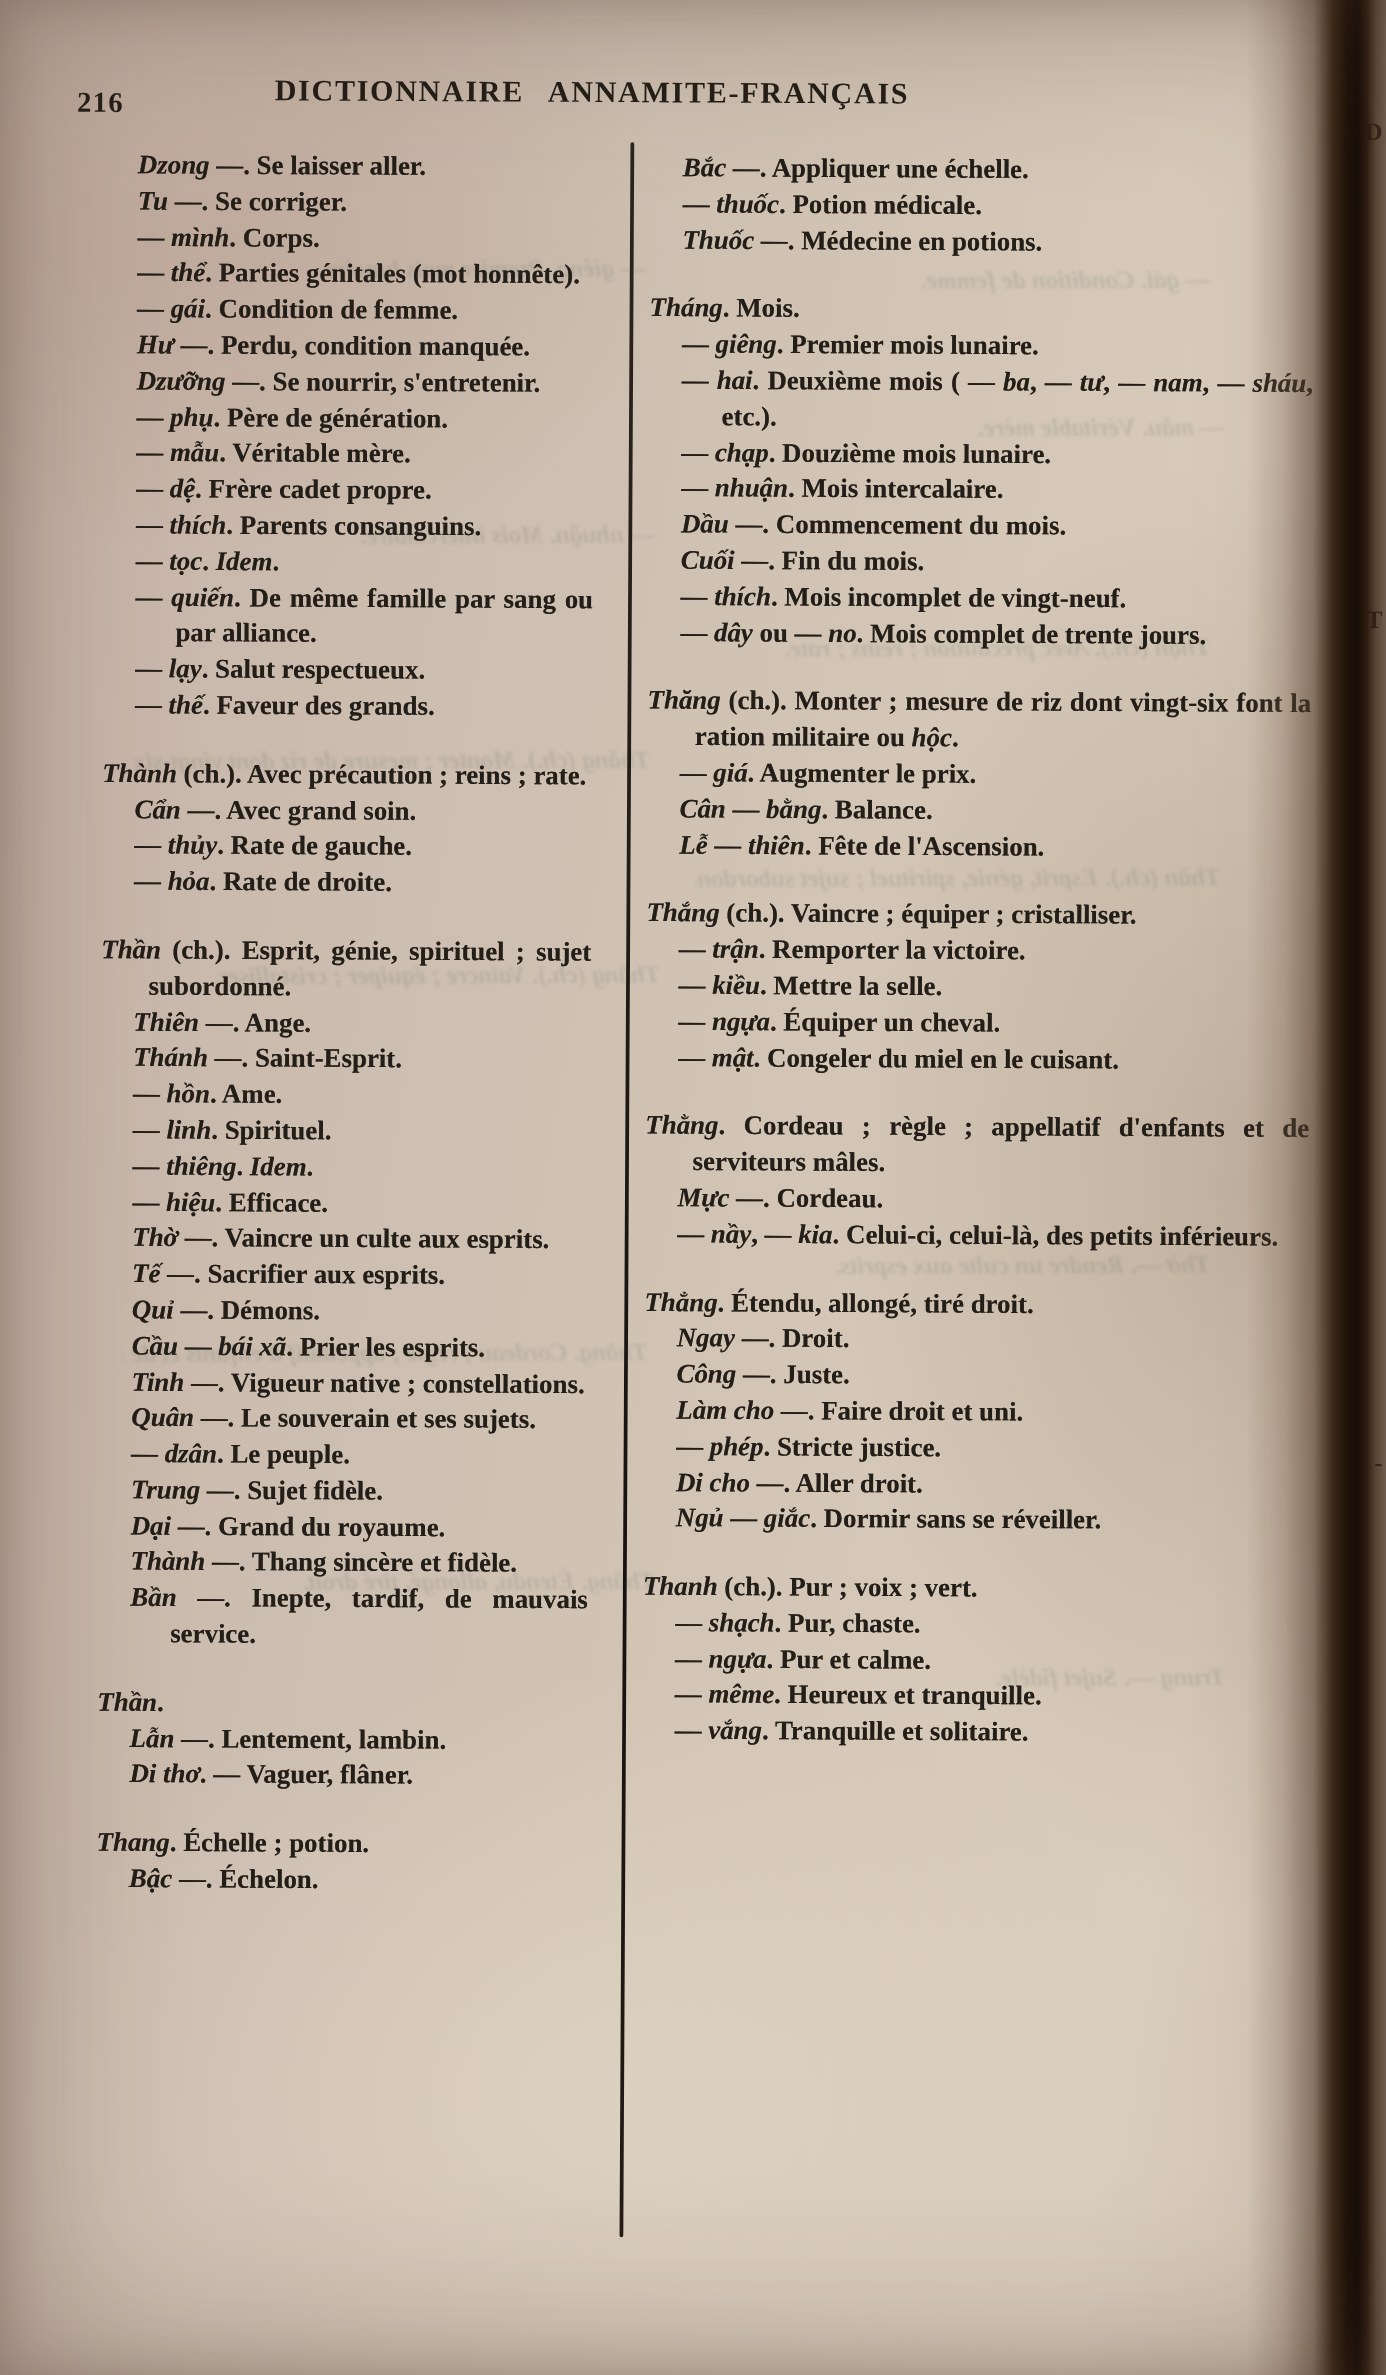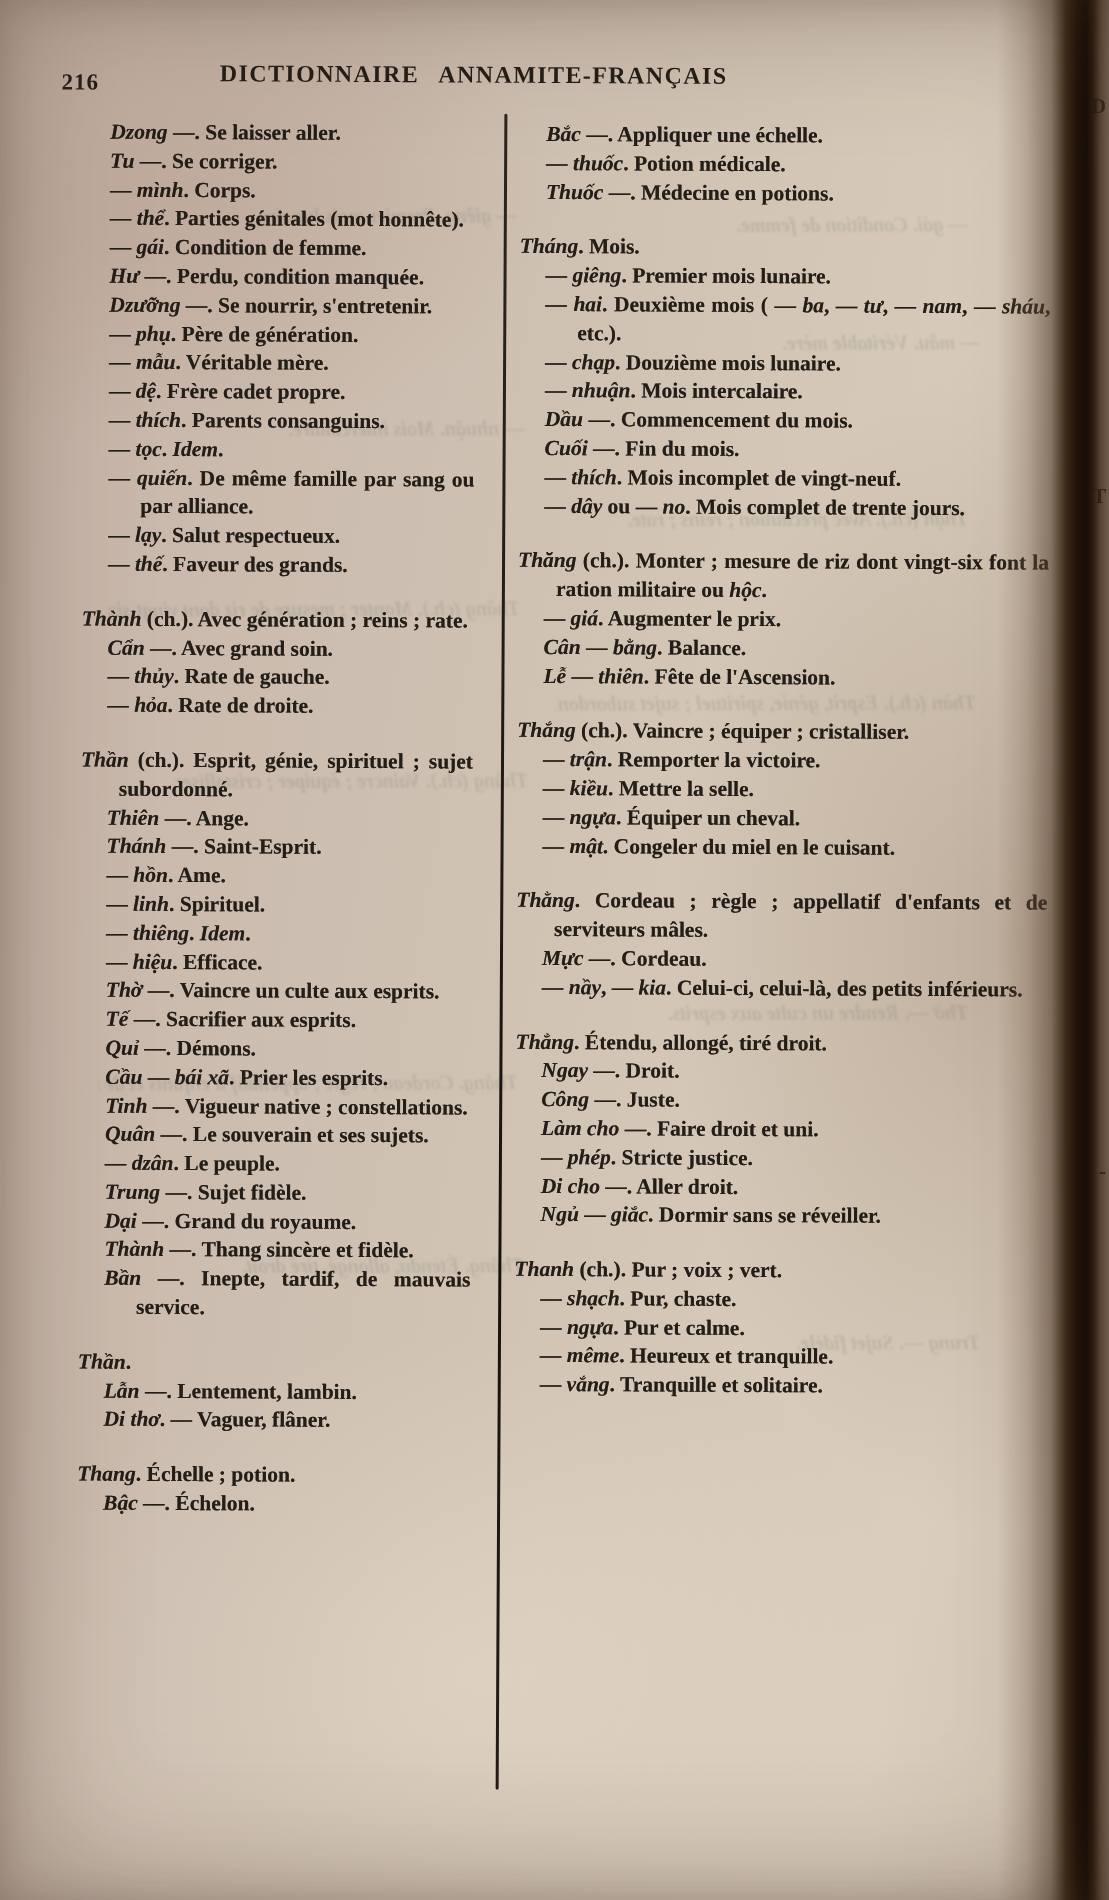--- a/index.html
+++ b/index.html
@@ -70,21 +70,21 @@
         <div class="line sub"><em>Dzưỡng</em><span> —. Se nourrir, s'entretenir.</span></div>
         <div class="line sub"><span>— </span><em>phụ</em><span>. Père de génération.</span></div>
         <div class="line sub"><span>— </span><em>mẫu</em><span>. Véritable mère.</span></div>
         <div class="line sub"><span>— </span><em>dệ</em><span>. Frère cadet propre.</span></div>
         <div class="line sub"><span>— </span><em>thích</em><span>. Parents consanguins.</span></div>
         <div class="line sub"><span>— </span><em>tọc</em><span>. </span><em>Idem</em><span>.</span></div>
         <div class="line sub"><span>— </span><em>quiến</em><span>. De même famille par sang ou par alliance.</span></div>
         <div class="line sub"><span>— </span><em>lạy</em><span>. Salut respectueux.</span></div>
         <div class="line sub"><span>— </span><em>thế</em><span>. Faveur des grands.</span></div>
         <div class="gap"></div>
-        <div class="line main"><em>Thành</em><span> (ch.). Avec génération ; reins ; rate.</span></div>
+        <div class="line main"><em>Thành</em><span> (ch.). Avec précaution ; reins ; rate.</span></div>
         <div class="line sub"><em>Cẩn</em><span> —. Avec grand soin.</span></div>
         <div class="line sub"><span>— </span><em>thủy</em><span>. Rate de gauche.</span></div>
         <div class="line sub"><span>— </span><em>hỏa</em><span>. Rate de droite.</span></div>
         <div class="gap"></div>
         <div class="line main"><em>Thần</em><span> (ch.). Esprit, génie, spirituel ; sujet subordonné.</span></div>
         <div class="line sub"><em>Thiên</em><span> —. Ange.</span></div>
         <div class="line sub"><em>Thánh</em><span> —. Saint-Esprit.</span></div>
         <div class="line sub"><span>— </span><em>hồn</em><span>. Ame.</span></div>
         <div class="line sub"><span>— </span><em>linh</em><span>. Spirituel.</span></div>
         <div class="line sub"><span>— </span><em>thiêng</em><span>. </span><em>Idem</em><span>.</span></div>

